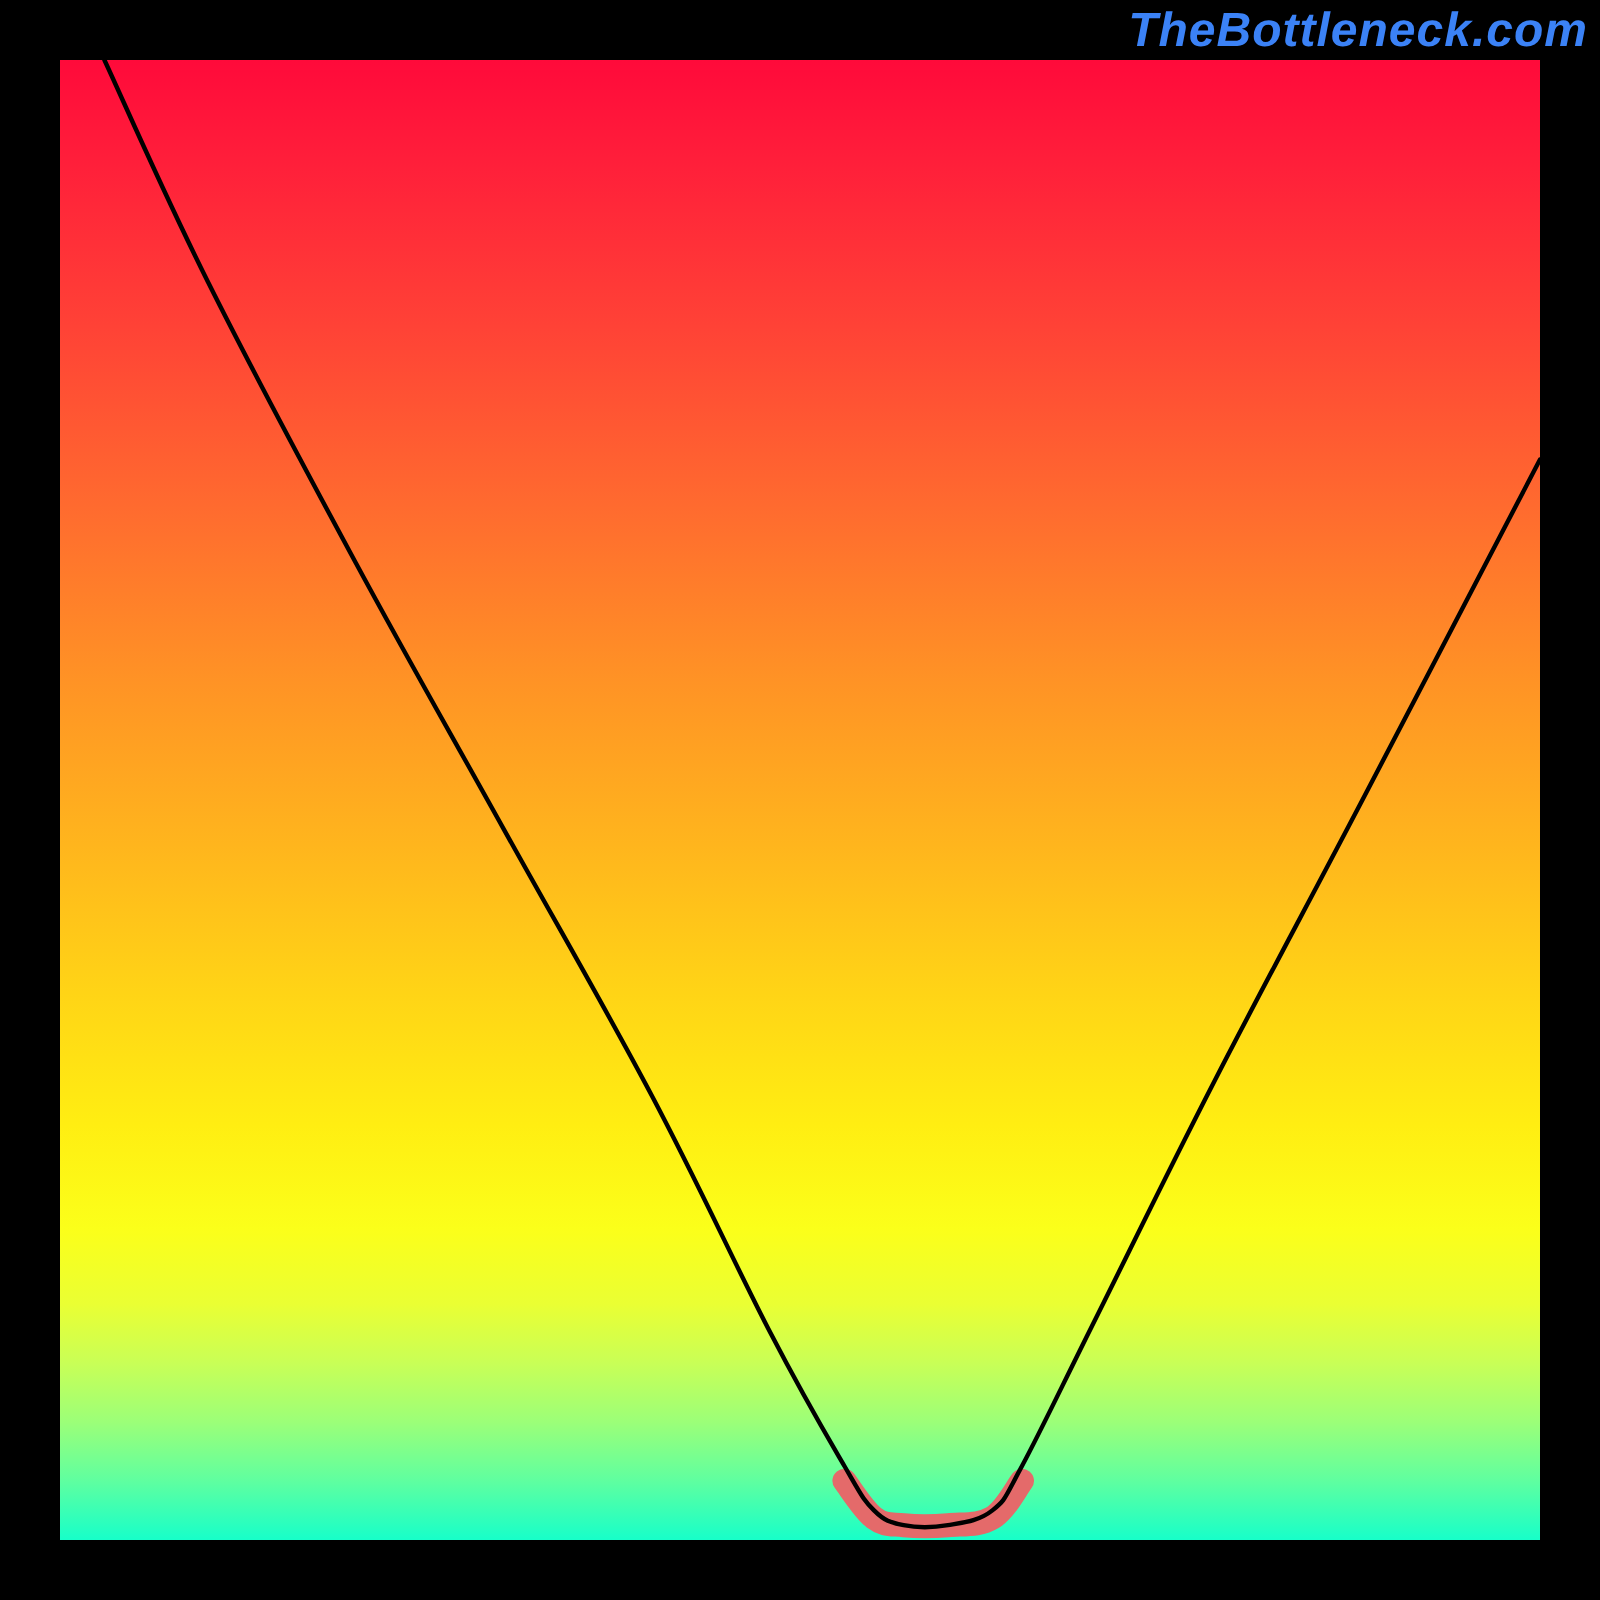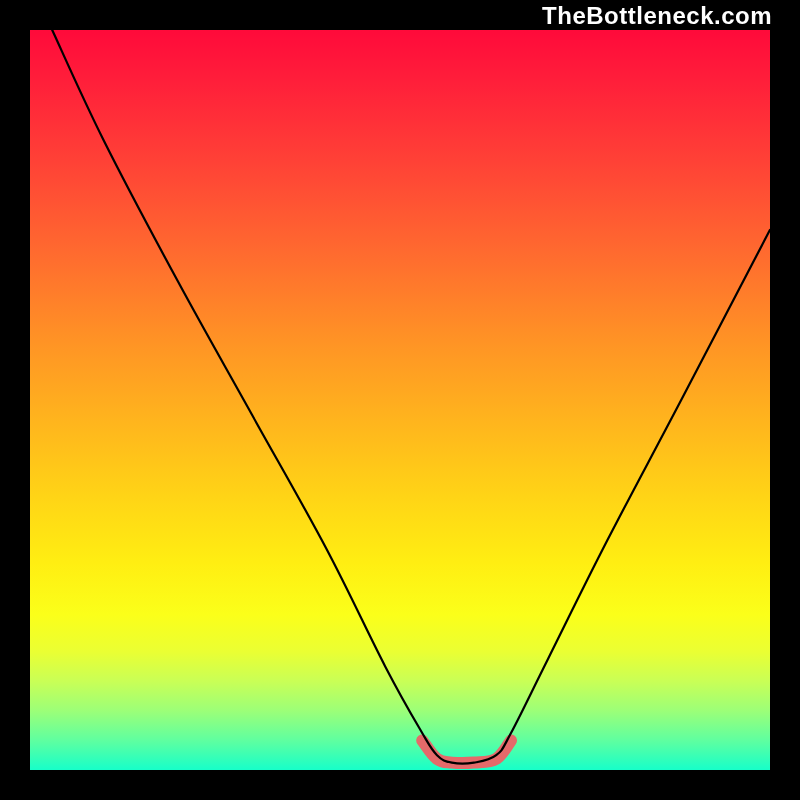--- a/index.html
+++ b/index.html
@@ -13,26 +13,27 @@
   }
   .frame {
     position: relative;
     width: 800px;
     height: 800px;
     background: #000;
   }
   .watermark {
     position: absolute;
     top: 2px;
-    right: 28px;
-    color: #ffffff;
+    right: 6px;
+    color: #3b82f6;
     font-size: 24px;
     font-weight: 600;
     letter-spacing: 0.5px;
     user-select: none;
+    font-style: italic;
   }
   .plot {
     position: absolute;
     left: 30px;
     top: 30px;
     width: 740px;
     height: 740px;
   }
   .gradient {
     position: absolute;

